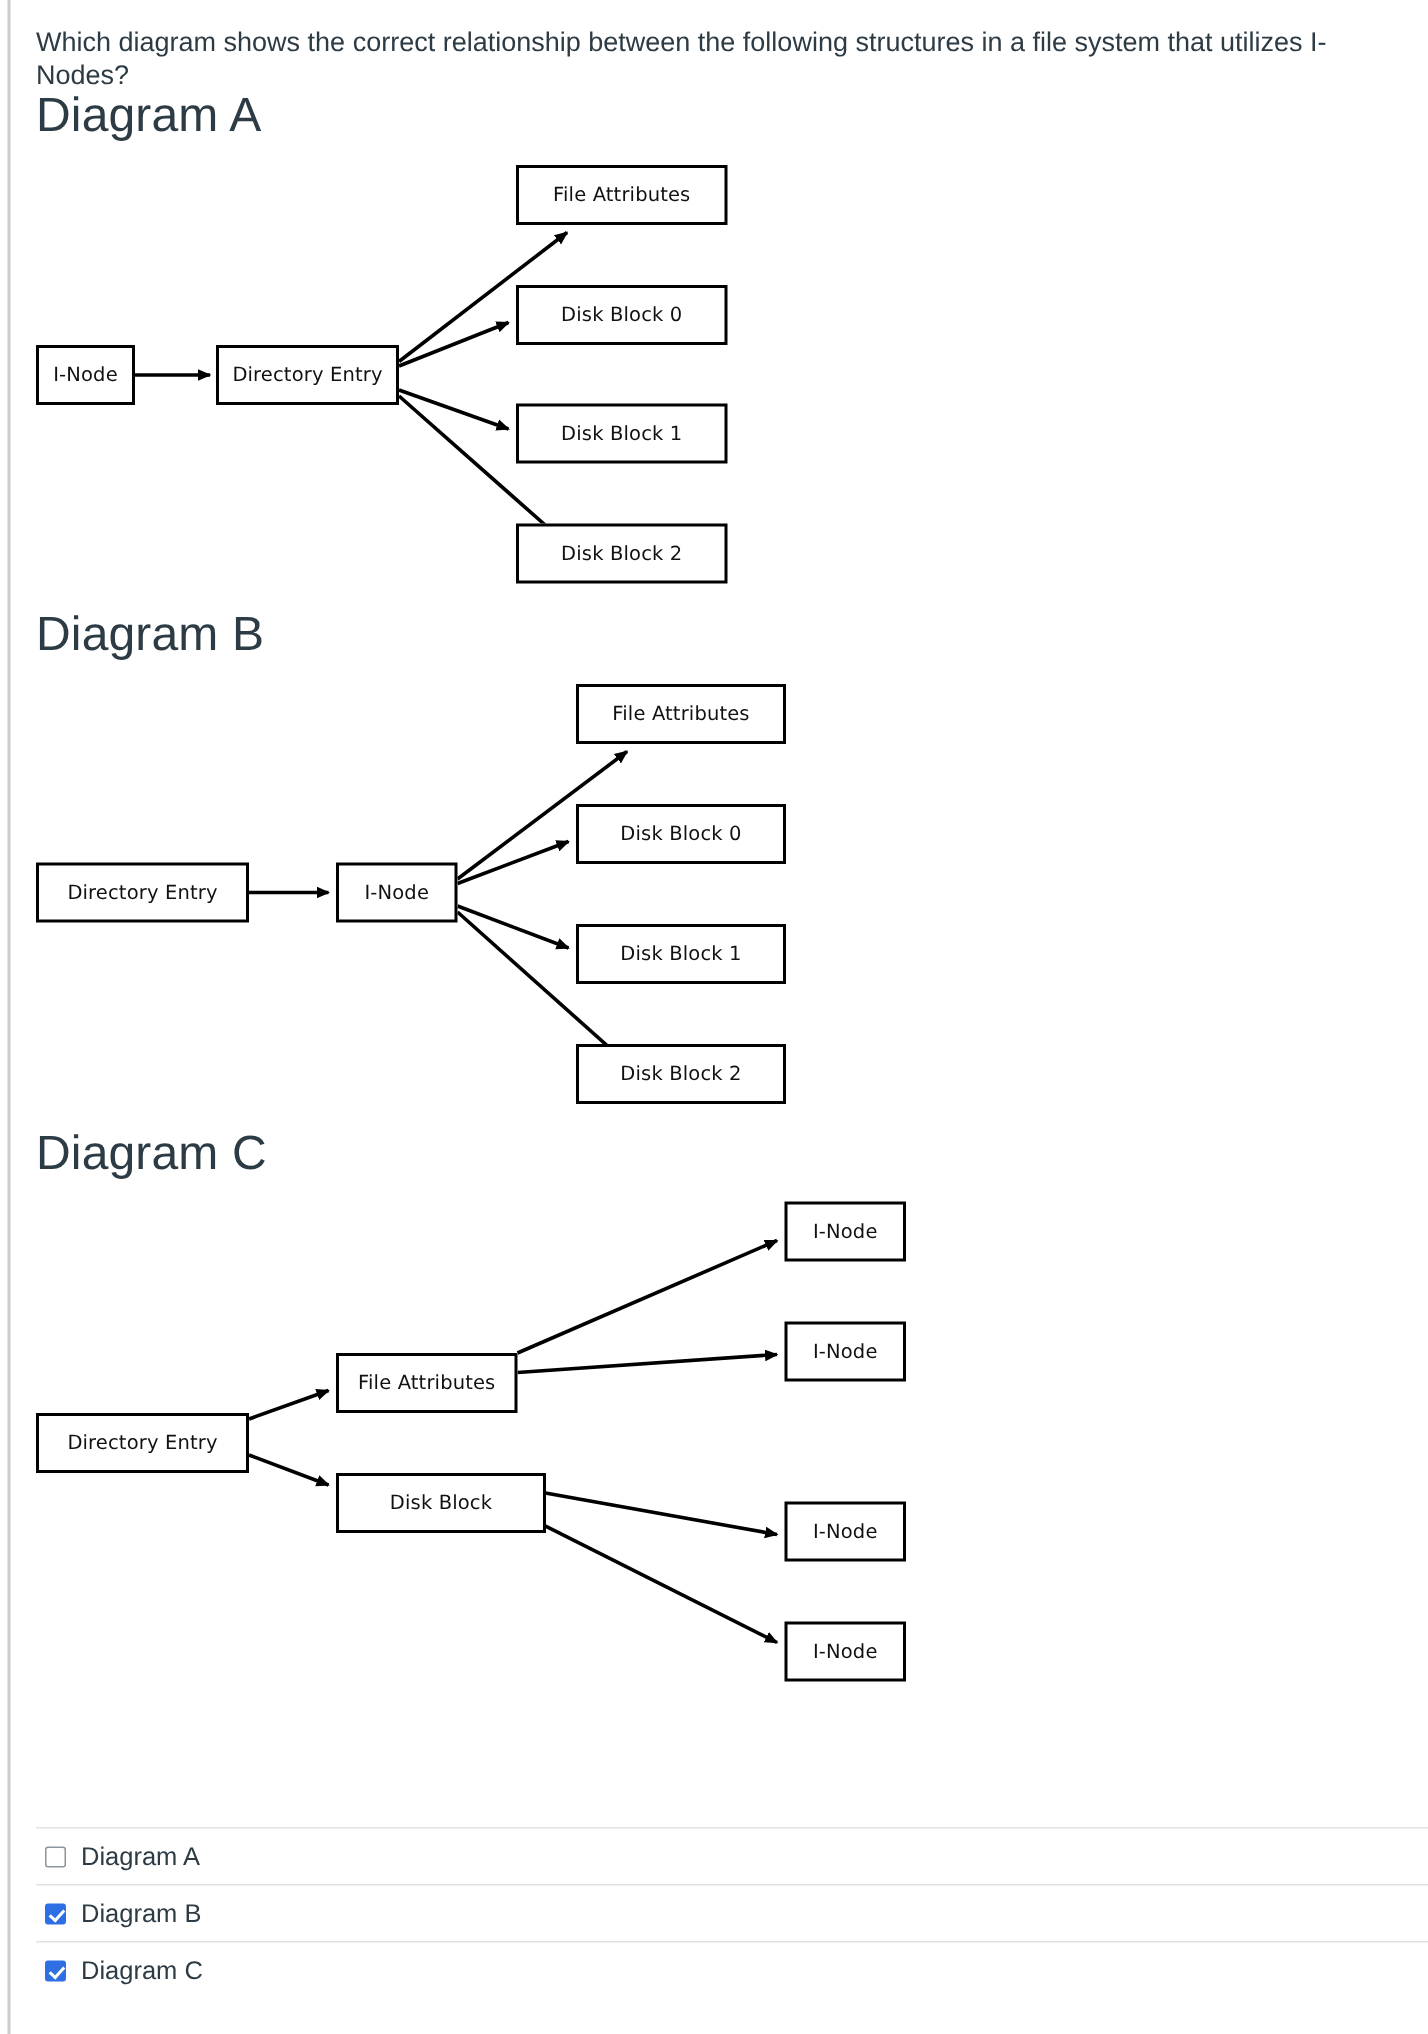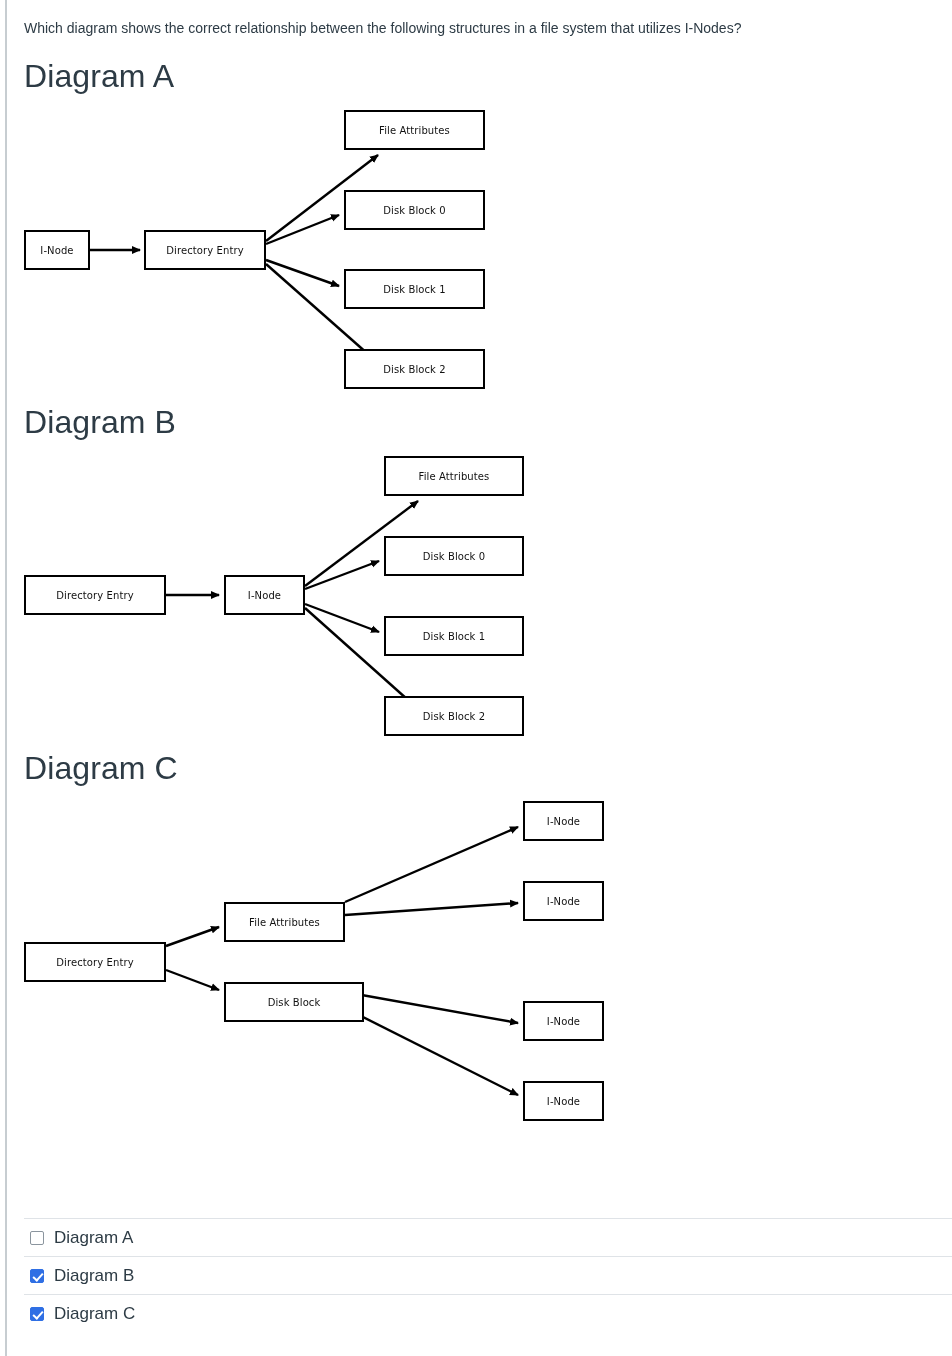--- a/index.html
+++ b/index.html
@@ -23,21 +23,21 @@
     top: 0;
     width: 2px;
     height: 1356px;
     background: #c7cdd1;
   }
   .question-text {
     position: absolute;
     left: 24px;
     top: 17px;
     width: 900px;
-    font-size: 14px;
+    font-size: 18px;
     line-height: 22px;
     color: #2d3b45;
     font-weight: 400;
   }
   .diagram-heading {
     position: absolute;
     left: 24px;
     font-size: 32px;
     line-height: 36px;
     font-weight: 300;
@@ -57,21 +57,21 @@
   #diagram-c-canvas { top: 790px; width: 660px; height: 345px; }
 
   .node-box {
     position: absolute;
     box-sizing: border-box;
     border: 2px solid #000000;
     background: #ffffff;
     display: flex;
     align-items: center;
     justify-content: center;
-    font-size: 10px;
+    font-size: 13px;
     color: #111111;
     font-family: "DejaVu Sans", sans-serif;
     letter-spacing: 0.1px;
     z-index: 2;
   }
   .edge-layer {
     position: absolute;
     left: 0;
     top: 0;
     z-index: 1;

